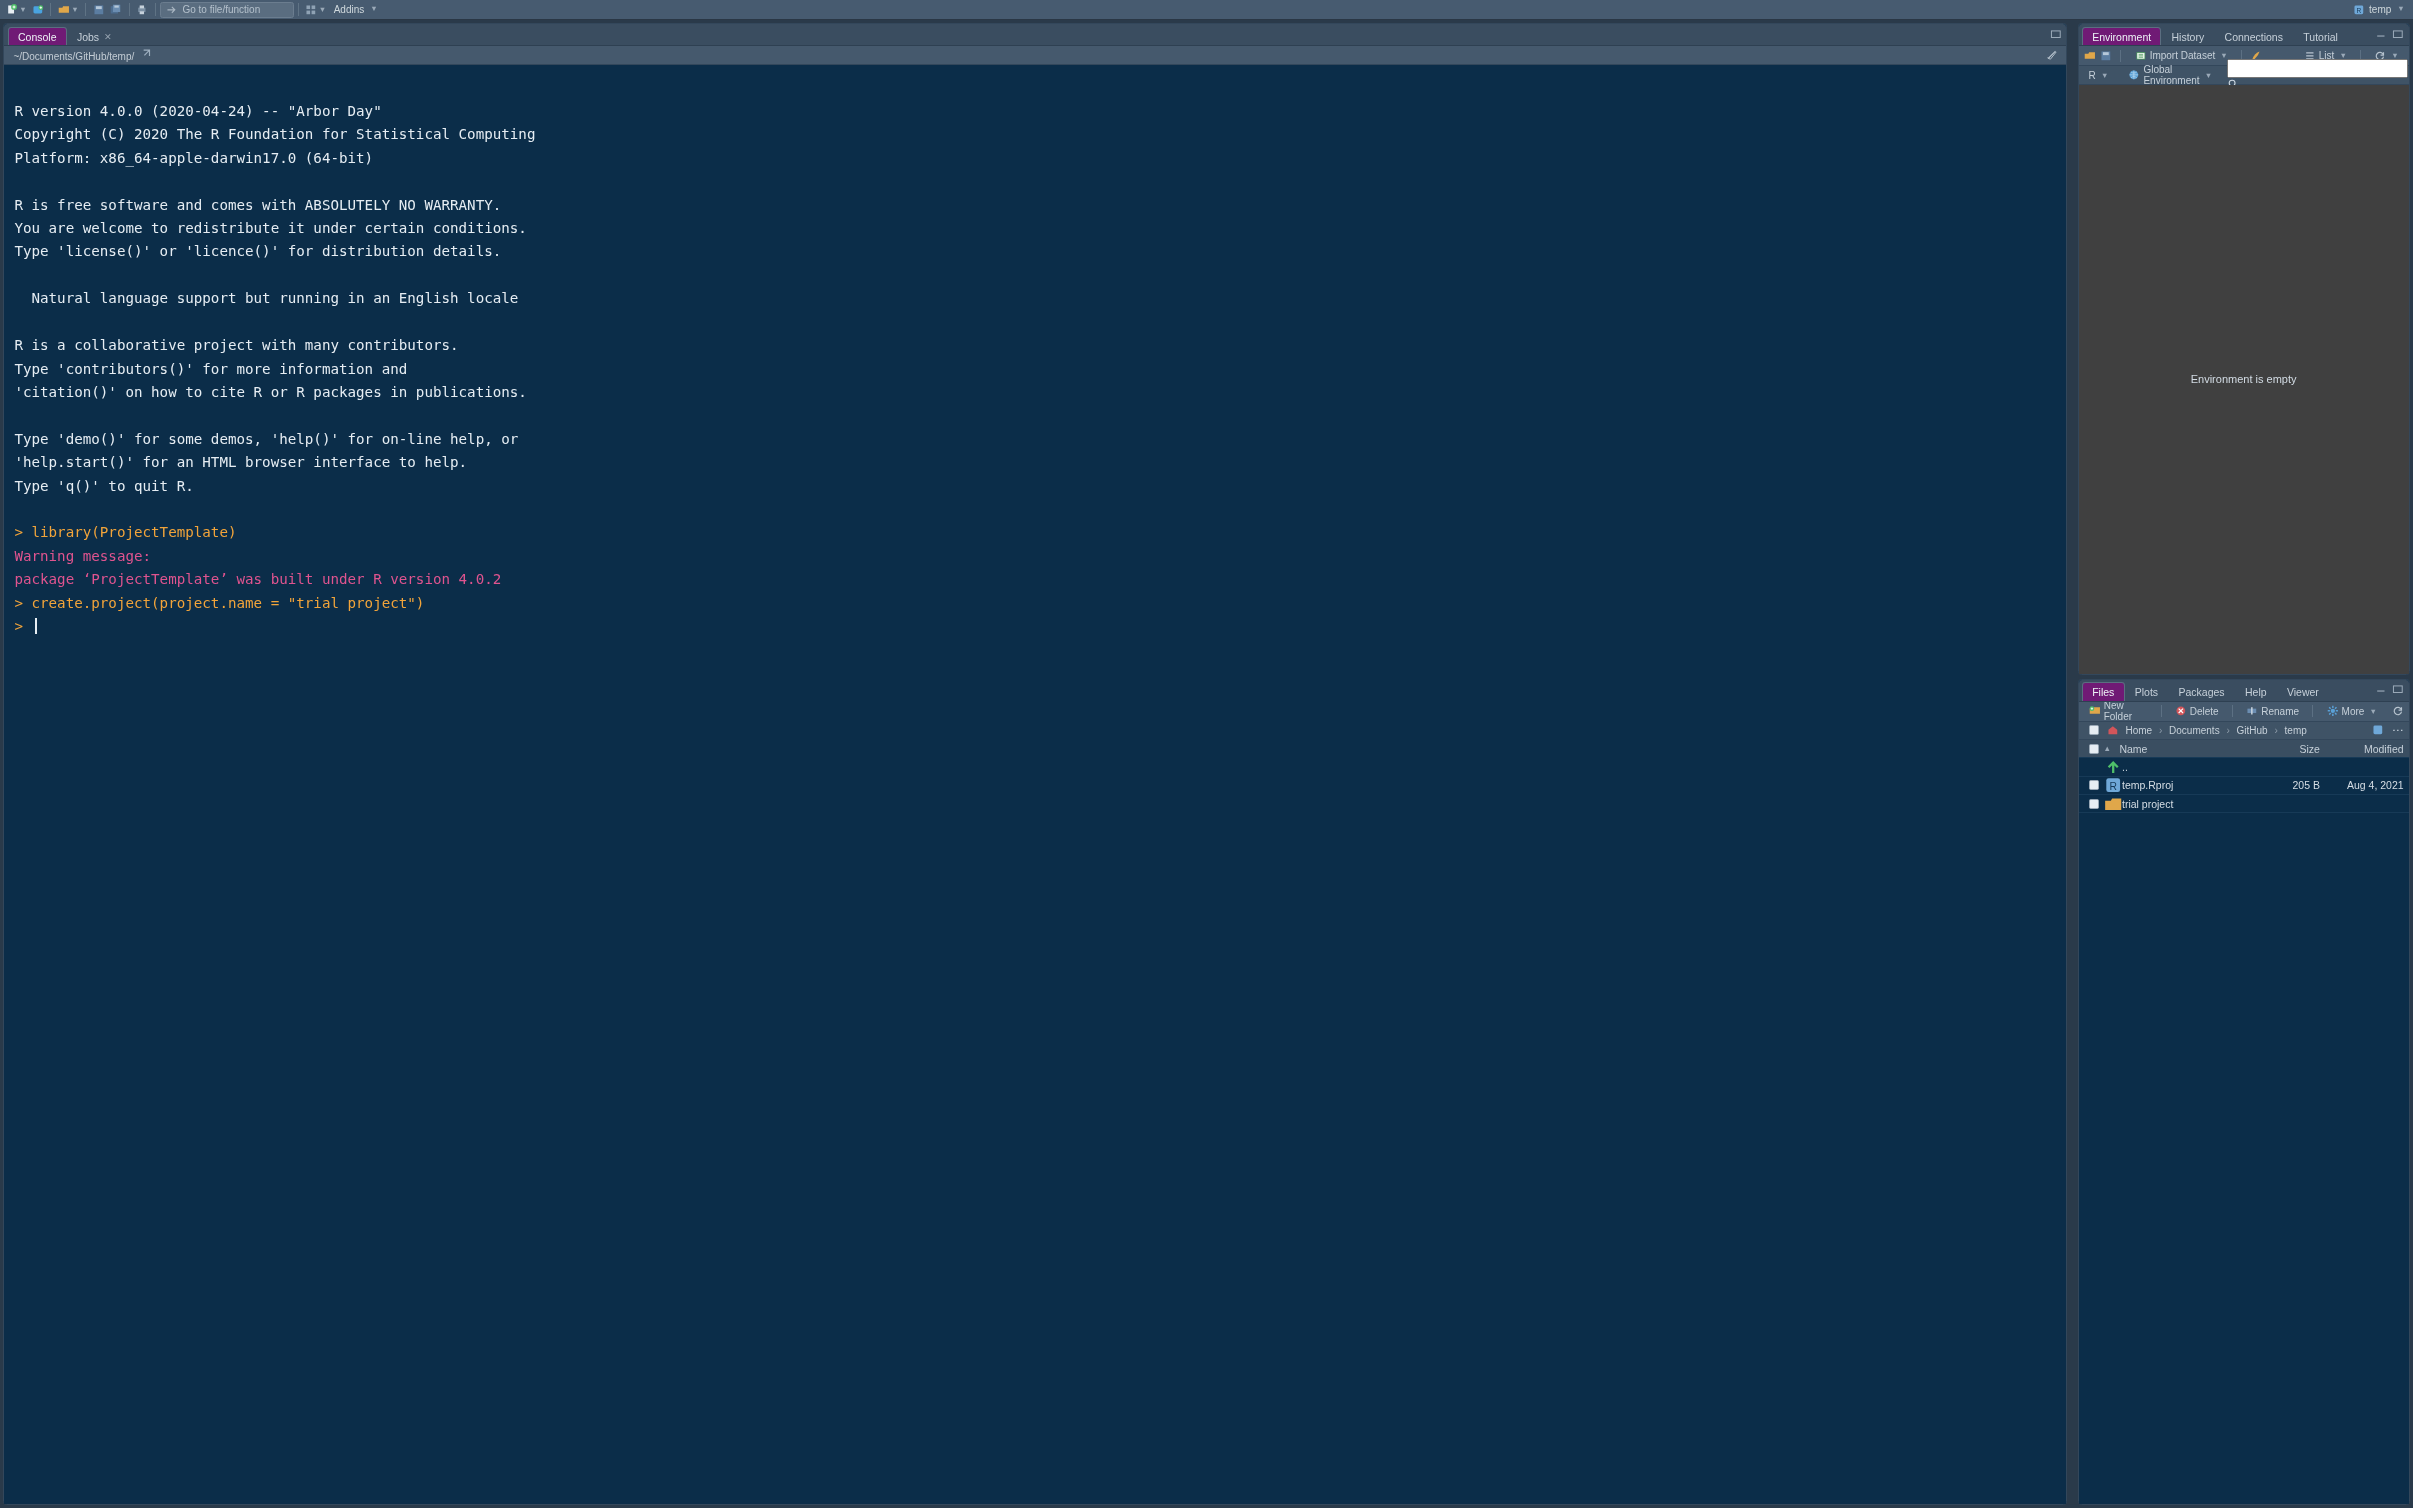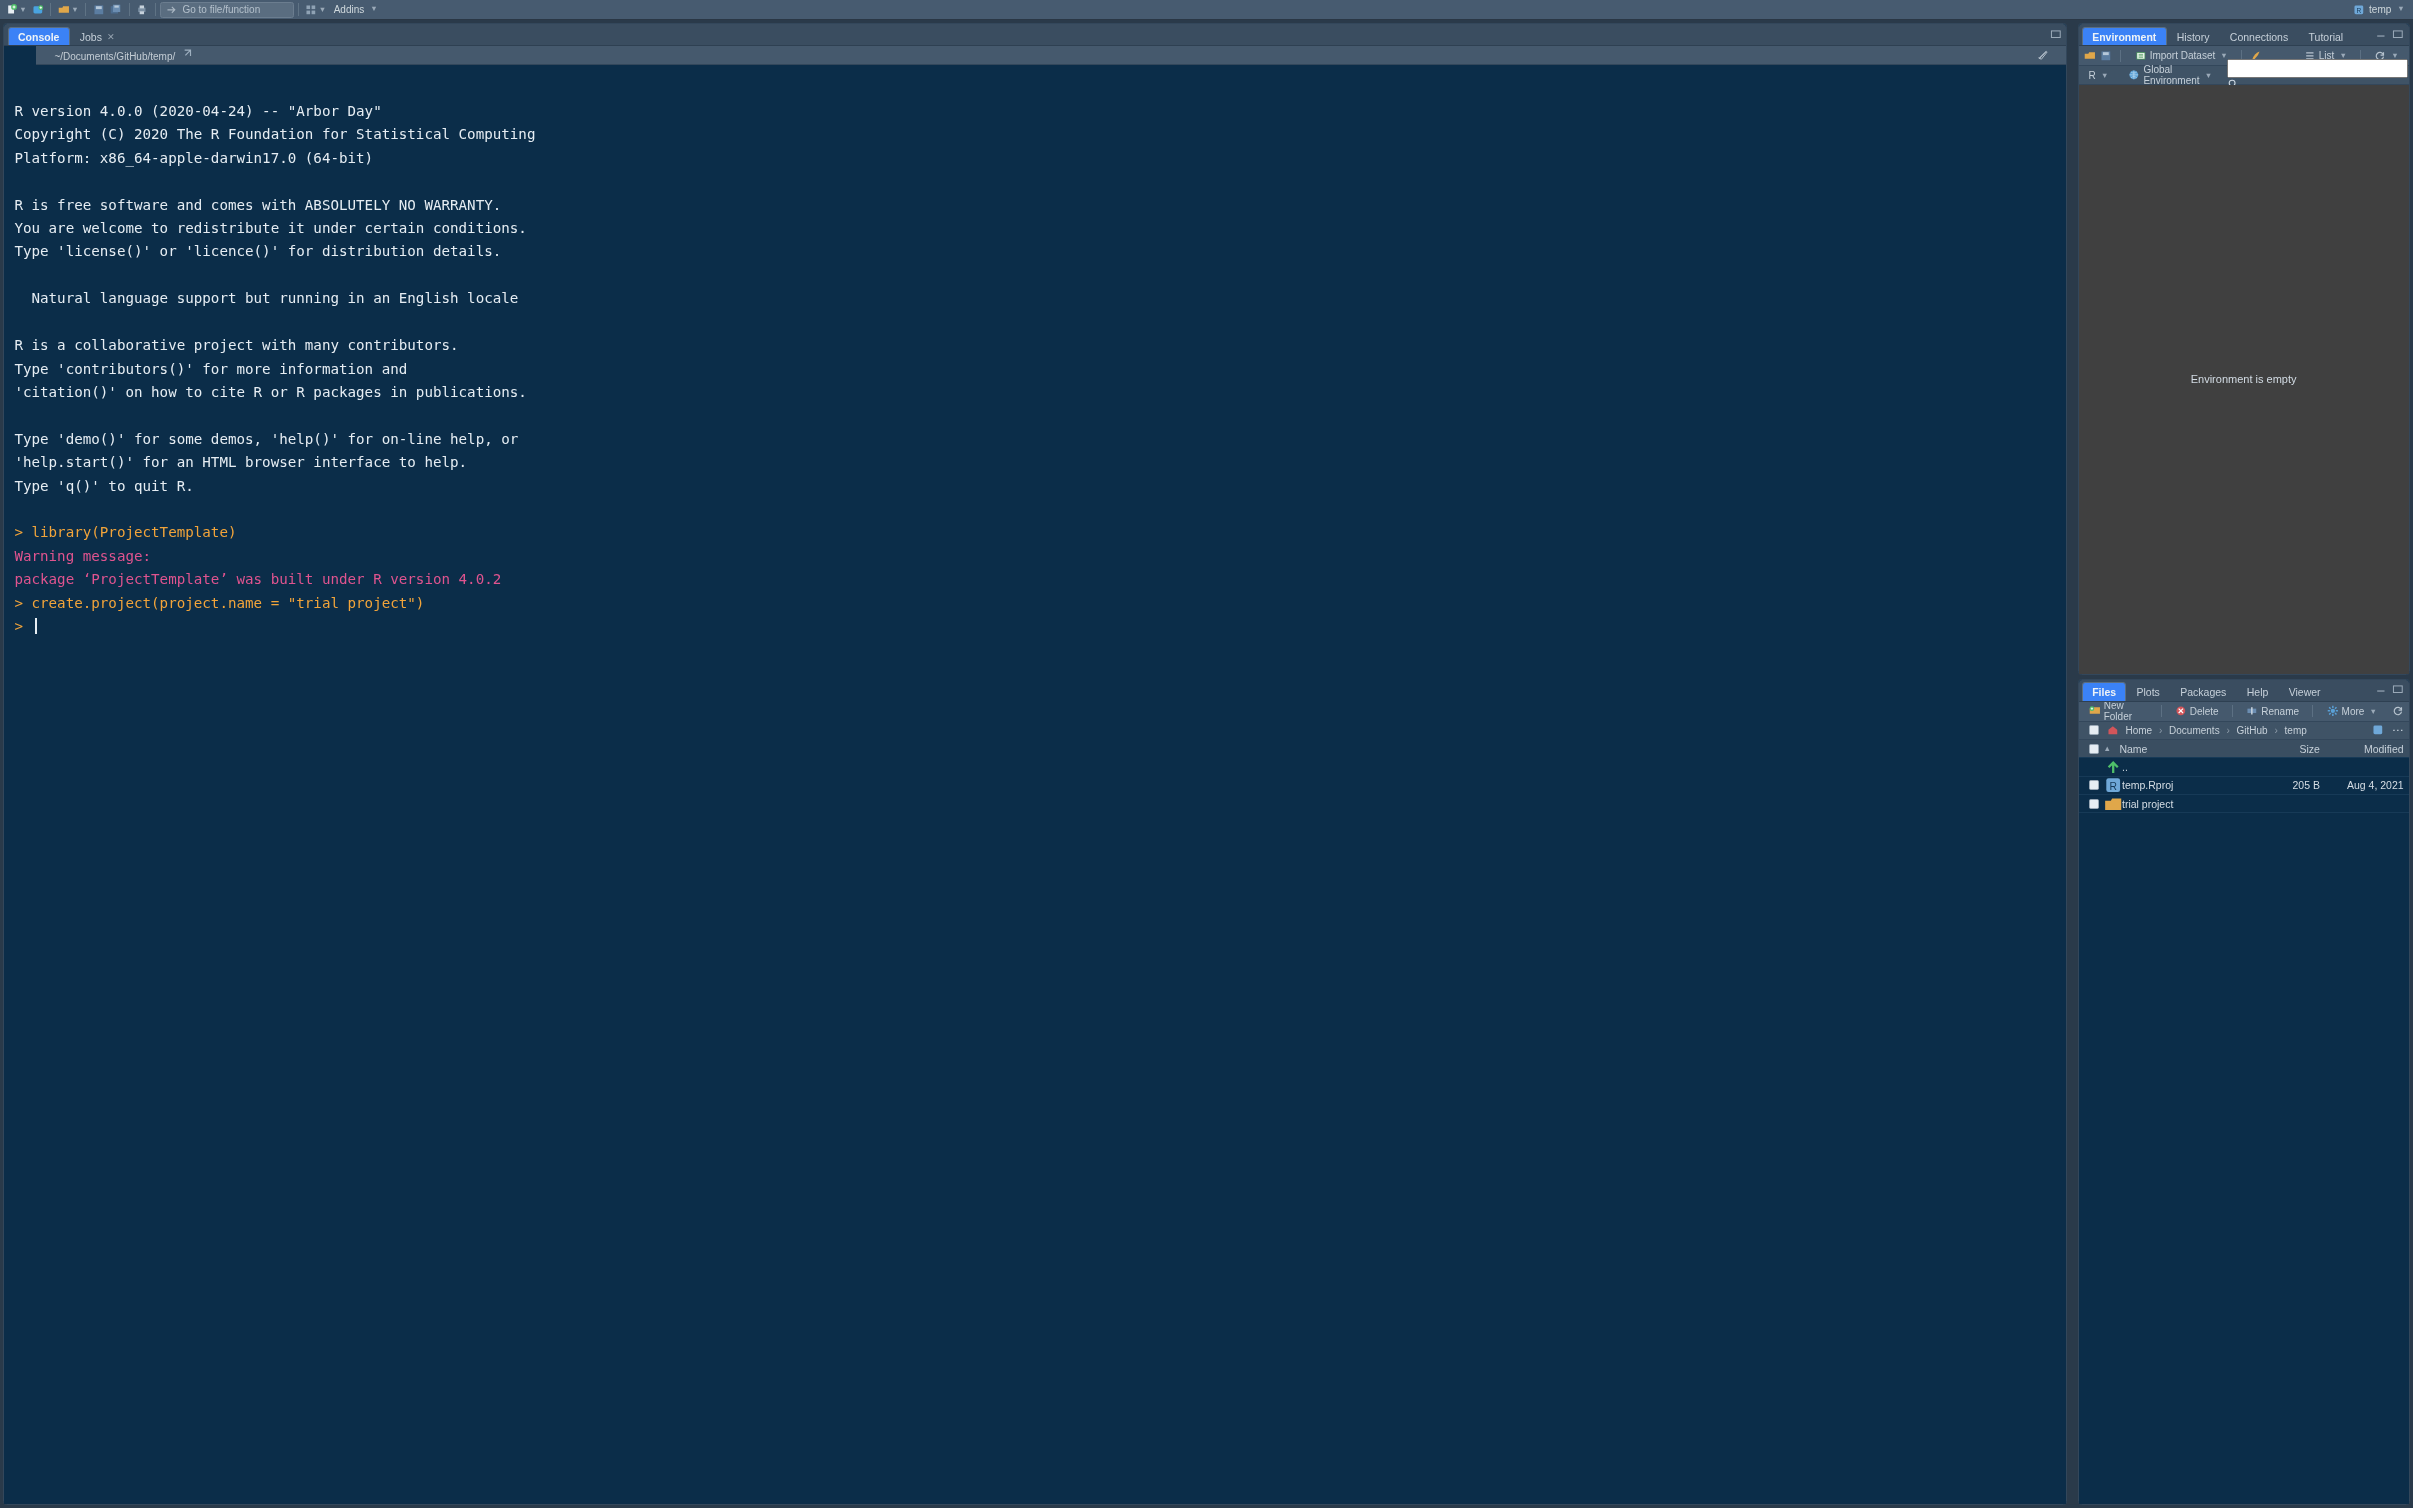--- a/index.html
+++ b/index.html
@@ -81,24 +81,23 @@
   }
   .tab {
     height: 18.4px; display: flex; align-items: center;
     padding: 0 9.2px; gap: 5px;
     font-size: 10.5px; color: #c6d0d9;
     border: 0.8px solid transparent;
     border-bottom: none;
     border-top-left-radius: 3.4px; border-top-right-radius: 3.4px;
   }
   .tab.active {
-    background: #3b82f6;
+    background: #701a75;
     border-color: #5b6e80;
     color: #eef3f7;
-    font-weight: bold;
   }
   .tab .x { font-size: 9.2px; color: #99a6b3; }
   .tabstrip .winbtns {
     position: absolute; right: 5px; top: 3.4px;
     display: flex; gap: 5px; color: #9aa9b8;
   }
 
   
   .subbar {
     height: 20px; background: #45596d;
@@ -118,23 +117,22 @@
     display: flex; align-items: center;
     padding: 0 5px; gap: 5px;
     font-size: 10px; color: #c6d0d9;
     border-bottom: 0.8px solid #33475b;
   }
 
   
   .console-path {
     height: 18.4px; background: #45596d;
     display: flex; align-items: center; justify-content: space-between;
-    padding: 0 18px; font-size: 10px; color: #c3ccd4;
+    padding: 0 9px; font-size: 10px; color: #c3ccd4;
     border-bottom: 0.8px solid #33475b;
-    margin-left: 32px;
   }
   .console-body {
     flex: 1; overflow: auto;
     padding: 11.7px 10px;
     font-family: "Menlo", "Consolas", monospace;
     font-size: 14.2px; line-height: 1.65;
     color: #e6edf3;
     white-space: pre;
     background: #0b2d49;
   }

